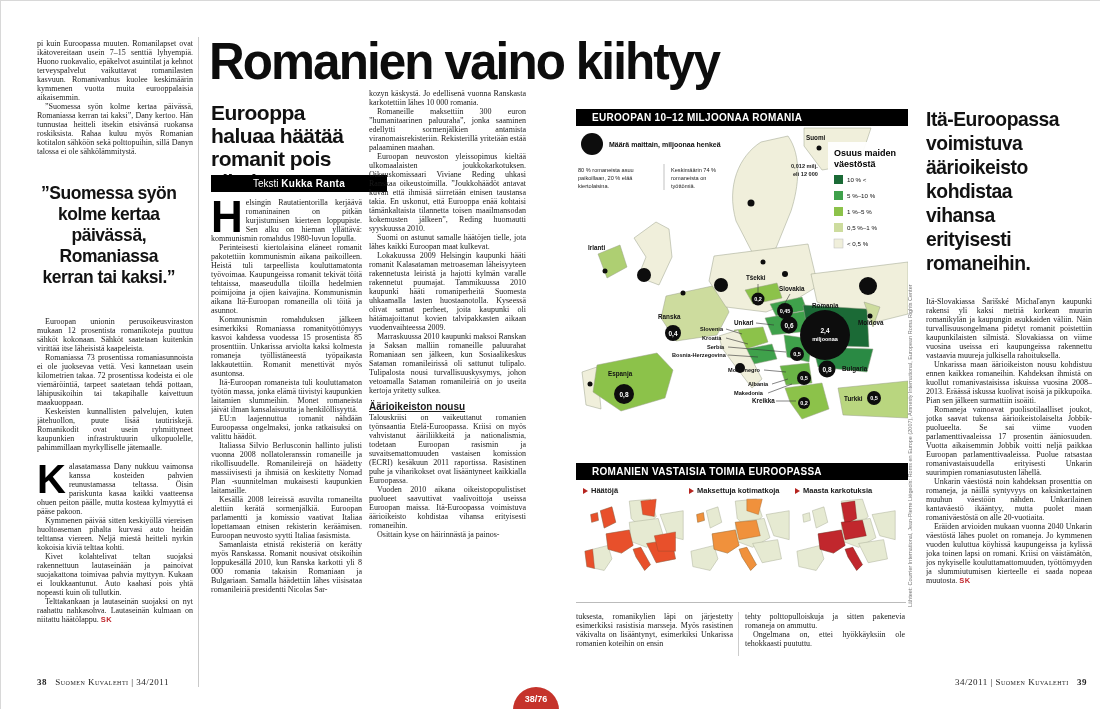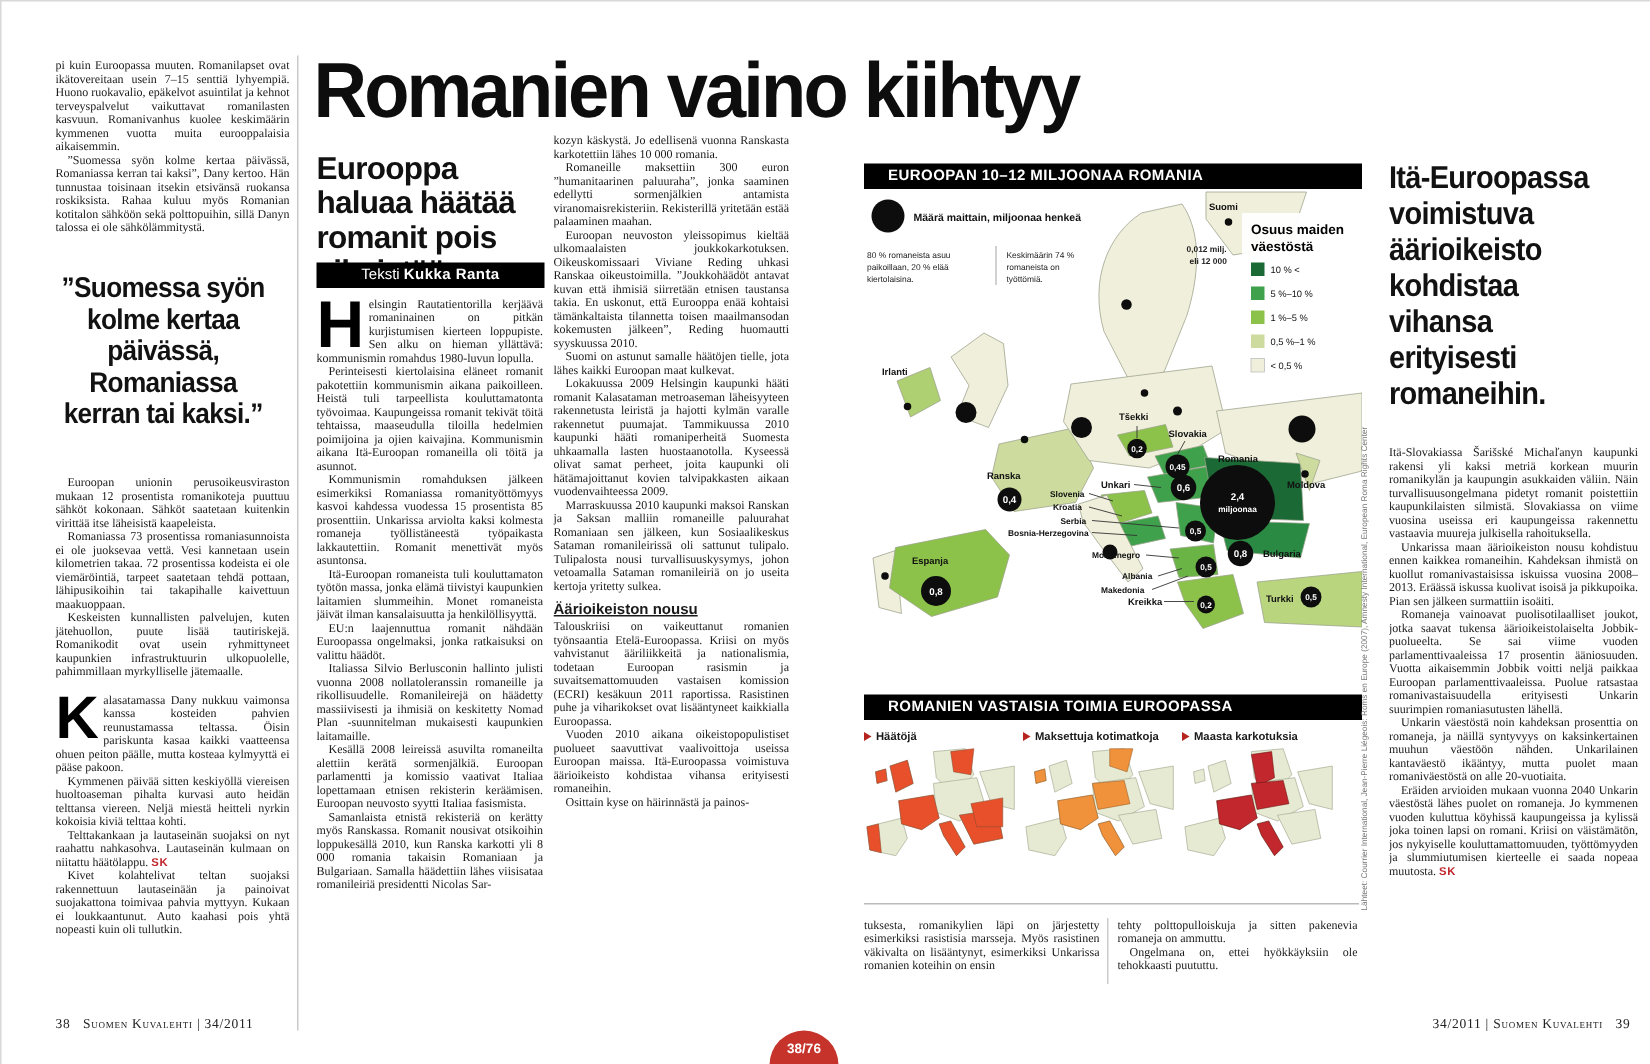--- a/index.html
+++ b/index.html
@@ -19,50 +19,50 @@
   
   .vrule{position:absolute;left:197px;top:36px;height:650px;width:1px;background:#c9c9c9;}
   
   .headline{position:absolute;left:208px;top:30px;width:700px;font-family:"Liberation Sans",sans-serif;
             font-weight:bold;font-size:52px;letter-spacing:-2px;color:#0d0d0d;transform:scaleX(.95);
             transform-origin:left;white-space:nowrap;}
   
   .standfirst{position:absolute;left:210px;top:100px;width:152px;font-family:"Liberation Sans",sans-serif;
               font-weight:bold;font-size:21px;line-height:23px;letter-spacing:-.5px;color:#111;}
   .byline{position:absolute;left:210px;top:174px;width:144px;background:#000;color:#fff;
-          font-family:"Liberation Sans",sans-serif;font-size:10px;text-align:center;padding:3px 4px;}
+          font-family:"Liberation Sans",sans-serif;font-size:10px;text-align:center;padding:3px 16px;}
   .byline b{font-weight:bold;letter-spacing:.3px;}
   .col2{position:absolute;left:210px;top:197px;width:151px;height:492px;overflow:hidden;}
   .col3{position:absolute;left:368px;top:88px;width:157px;height:600px;overflow:hidden;}
   .subhead{margin:6px 0 1px 0;font-family:"Liberation Sans",sans-serif;font-weight:bold;font-size:10px;text-decoration:underline;}
   
   .info1{position:absolute;left:575px;top:108px;width:332px;}
   .info-bar{background:#000;color:#fff;font-family:"Liberation Sans",sans-serif;font-weight:bold;
             font-size:10px;letter-spacing:.3px;padding:3px 16px;}
   .map-svg{display:block;background:#fff;}
   
   .info2{position:absolute;left:575px;top:462px;width:332px;}
-  .minis{display:flex;justify-content:flex-start;margin-top:4px;}
+  .minis{display:flex;justify-content:center;margin-top:4px;}
   .mini{width:106px;}
   .mini-label{font-family:"Liberation Sans",sans-serif;font-weight:bold;font-size:7.5px;margin:2px 0;display:flex;align-items:center;gap:3px;}
   .tri{width:0;height:0;border-left:5px solid #b5241f;border-top:3.5px solid transparent;border-bottom:3.5px solid transparent;}
   .hrule{position:absolute;left:575px;top:601px;width:330px;height:1px;background:#bbb;}
   .col4a{position:absolute;left:575px;top:611px;width:157px;height:50px;overflow:hidden;}
   .col4b{position:absolute;left:744px;top:611px;width:160px;height:50px;overflow:hidden;}
   .col4rule{position:absolute;left:737px;top:611px;width:1px;height:44px;background:#ccc;}
   .source-vert{position:absolute;left:906px;top:128px;height:478px;width:10px;font-family:"Liberation Sans",sans-serif;
                font-size:5.5px;color:#777;writing-mode:vertical-rl;transform:rotate(180deg);text-align:left;}
   
   .rightcol{position:absolute;left:925px;top:106px;width:166px;height:560px;overflow:hidden;}
   .pullquote-right{margin:0 0 22px 0;font-family:"Liberation Sans",sans-serif;font-weight:bold;
                    font-size:21px;line-height:24px;letter-spacing:-.5px;color:#121212;
                    transform:scaleX(.92);transform-origin:left;}
   
   .footer{position:absolute;top:676px;font-size:9px;letter-spacing:.5px;font-variant:small-caps;color:#222;}
-  .footer .num{font-weight:normal;font-variant:normal;text-align:right;}
+  .footer .num{font-weight:bold;font-variant:normal;text-align:right;}
   .footer-l{left:36px;}
   .footer-r{right:14px;text-align:right;margin-left:12px;}
   
   .badge{position:absolute;left:512px;top:686px;width:46px;height:46px;border-radius:50%;background:#c5332b;
          color:#fff;font-family:"Liberation Sans",sans-serif;font-weight:bold;font-size:9px;text-align:center;
          padding-top:7px;box-sizing:border-box;cursor:pointer;}
   
   text{font-family:"Liberation Sans",sans-serif;}
   .lbl{font-size:6.3px;font-weight:bold;fill:#111;}
   .cv{font-size:6.5px;font-weight:bold;fill:#fff;text-anchor:middle;}
@@ -71,33 +71,33 @@
   .leg-i{font-size:6.2px;fill:#111;}
   .land{stroke:#9aa08a;stroke-width:.5;}
 </style>
 </head>
 <body>
 
 <div class="spread">
 
   <div class="leftcol">
     <p class="p">pi kuin Euroopassa muuten. Romanilapset ovat ikätovereitaan usein 7–15 senttiä lyhyempiä. Huono ruokavalio, epäkelvot asuintilat ja kehnot terveyspalvelut vaikuttavat romanilasten kasvuun. Romanivanhus kuolee keskimäärin kymmenen vuotta muita eurooppalaisia aikaisemmin.</p>
-    <p class="p ind">”Suomessa syön kolme kertaa päivässä, Romaniassa kerran tai kaksi”, Dany kertoo. Hän tunnustaa toisinaan itsekin etsivänsä ruokansa roskiksista. Rahaa kuluu myös Romanian kotitalon sähköön sekä polttopuihin, sillä Danyn talossa ei ole sähkölämmitystä.</p>
+    <p class="p ind">”Suomessa syön kolme kertaa päivässä, Romaniassa kerran tai kaksi”, Dany kertoo. Hän tunnustaa heitteli itsekin etsivänsä ruokansa roskiksista. Rahaa kuluu myös Romanian kotitalon sähköön sekä polttopuihin, sillä Danyn talossa ei ole sähkölämmitystä.</p>
     <div class="pullquote-left">”Suomessa syön kolme kertaa päivässä, Romaniassa kerran tai kaksi.”</div>
     <p class="p ind">Euroopan unionin perusoikeusviraston mukaan 12 prosentista romanikoteja puuttuu sähköt kokonaan. Sähköt saatetaan kuitenkin virittää itse läheisistä kaapeleista.</p>
     <p class="p ind">Romaniassa 73 prosentissa romaniasunnoista ei ole juoksevaa vettä. Vesi kannetaan usein kilometrien takaa. 72 prosentissa kodeista ei ole viemäröintiä, tarpeet saatetaan tehdä pottaan, lähipusikoihin tai takapihalle kaivettuun maakuoppaan.</p>
     <p class="p ind">Keskeisten kunnallisten palvelujen, kuten jätehuollon, puute lisää tautiriskejä. Romanikodit ovat usein ryhmittyneet kaupunkien infrastruktuurin ulkopuolelle, pahimmillaan myrkylliselle jätemaalle.</p>
     <p class="p" style="margin-top:10px;">
       <span class="dropcap">K</span><span>alasatamassa Dany nukkuu vaimonsa kanssa kosteiden pahvien reunustamassa teltassa. Öisin pariskunta kasaa kaikki vaatteensa ohuen peiton päälle, mutta kosteaa kylmyyttä ei pääse pakoon.</span>
     </p>
     <p class="p ind">Kymmenen päivää sitten keskiyöllä viereisen huoltoaseman pihalta kurvasi auto heidän telttansa viereen. Neljä miestä heitteli nyrkin kokoisia kiviä telttaa kohti.</p>
+    <p class="p ind">Kivet kolahtelivat teltan suojaksi rakennettuun lautaseinään ja painoivat suojakattona toimivaa pahvia myttyyn. Kukaan ei loukkaantunut. Auto kaahasi pois yhtä nopeasti kuin oli tullutkin.</p>
     <p class="p ind">
       <span>Telttakankaan ja lautaseinän suojaksi on nyt raahattu nahkasohva. Lautaseinän kulmaan on niitattu häätölappu.</span> <span class="sk">SK</span>
     </p>
-    <p class="p ind">Kivet kolahtelivat teltan suojaksi rakennettuun lautaseinään ja painoivat suojakattona toimivaa pahvia myttyyn. Kukaan ei loukkaantunut. Auto kaahasi pois yhtä nopeasti kuin oli tullutkin.</p>
   </div>
 
   <div class="vrule"></div>
 
   <h1 class="headline" style="margin:0;">Romanien vaino kiihtyy</h1>
 
   <div class="standfirst">Eurooppa haluaa häätää romanit pois silmistään.</div>
   <div class="byline">
     <span>Teksti</span>
     <b>Kukka Ranta</b>

